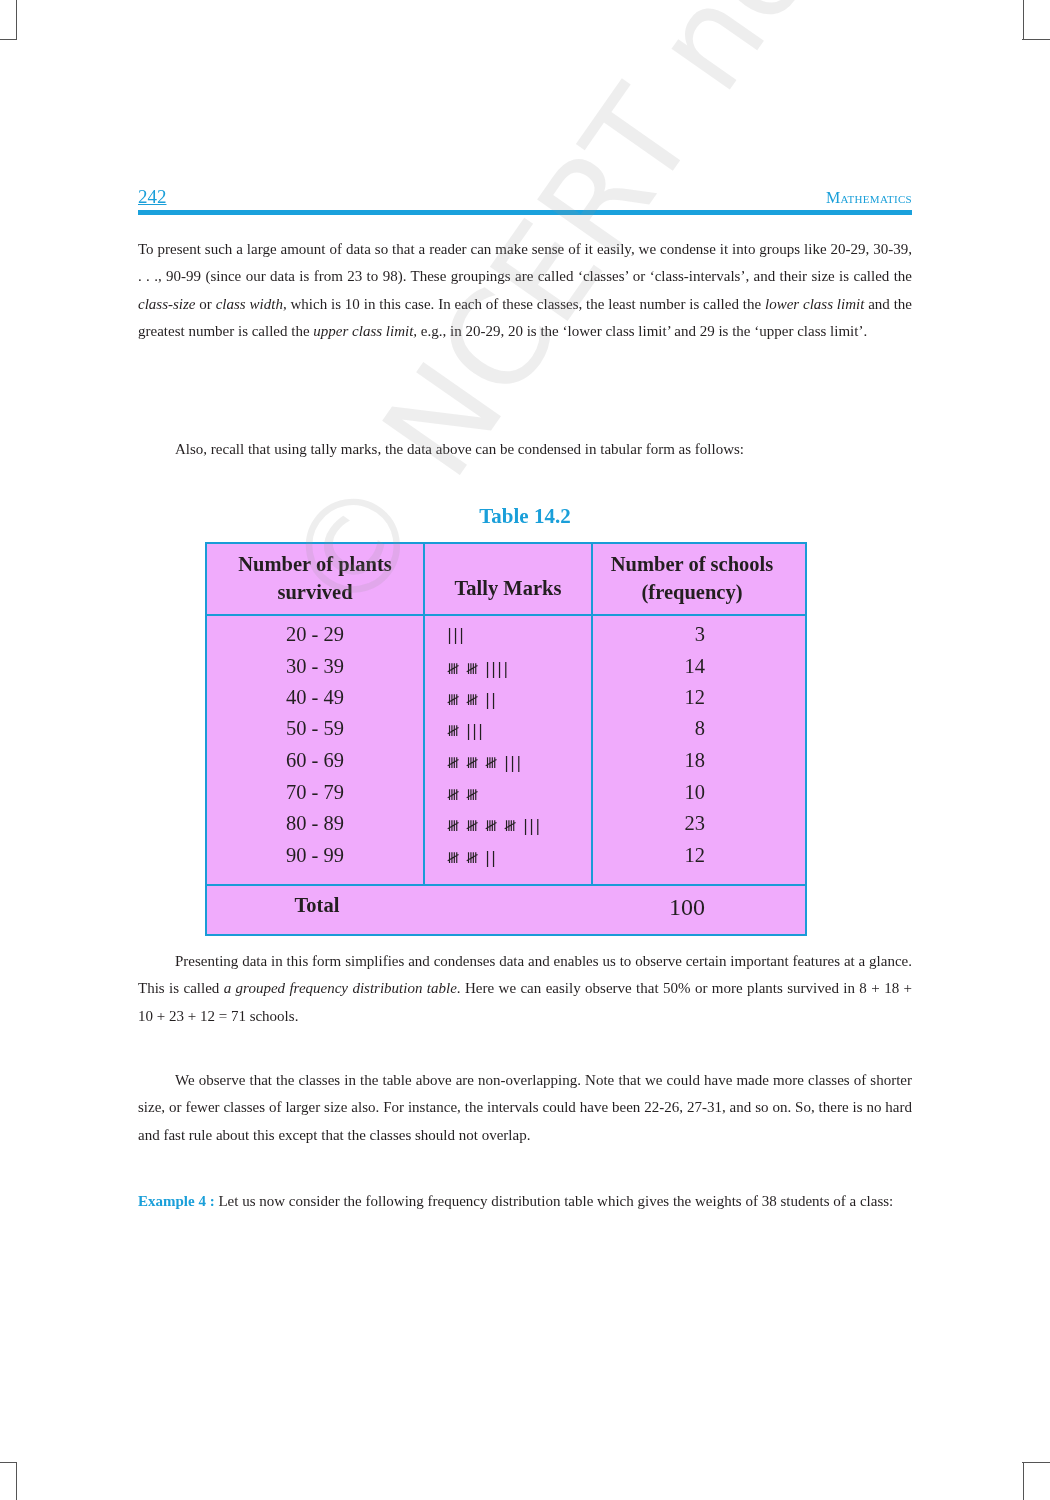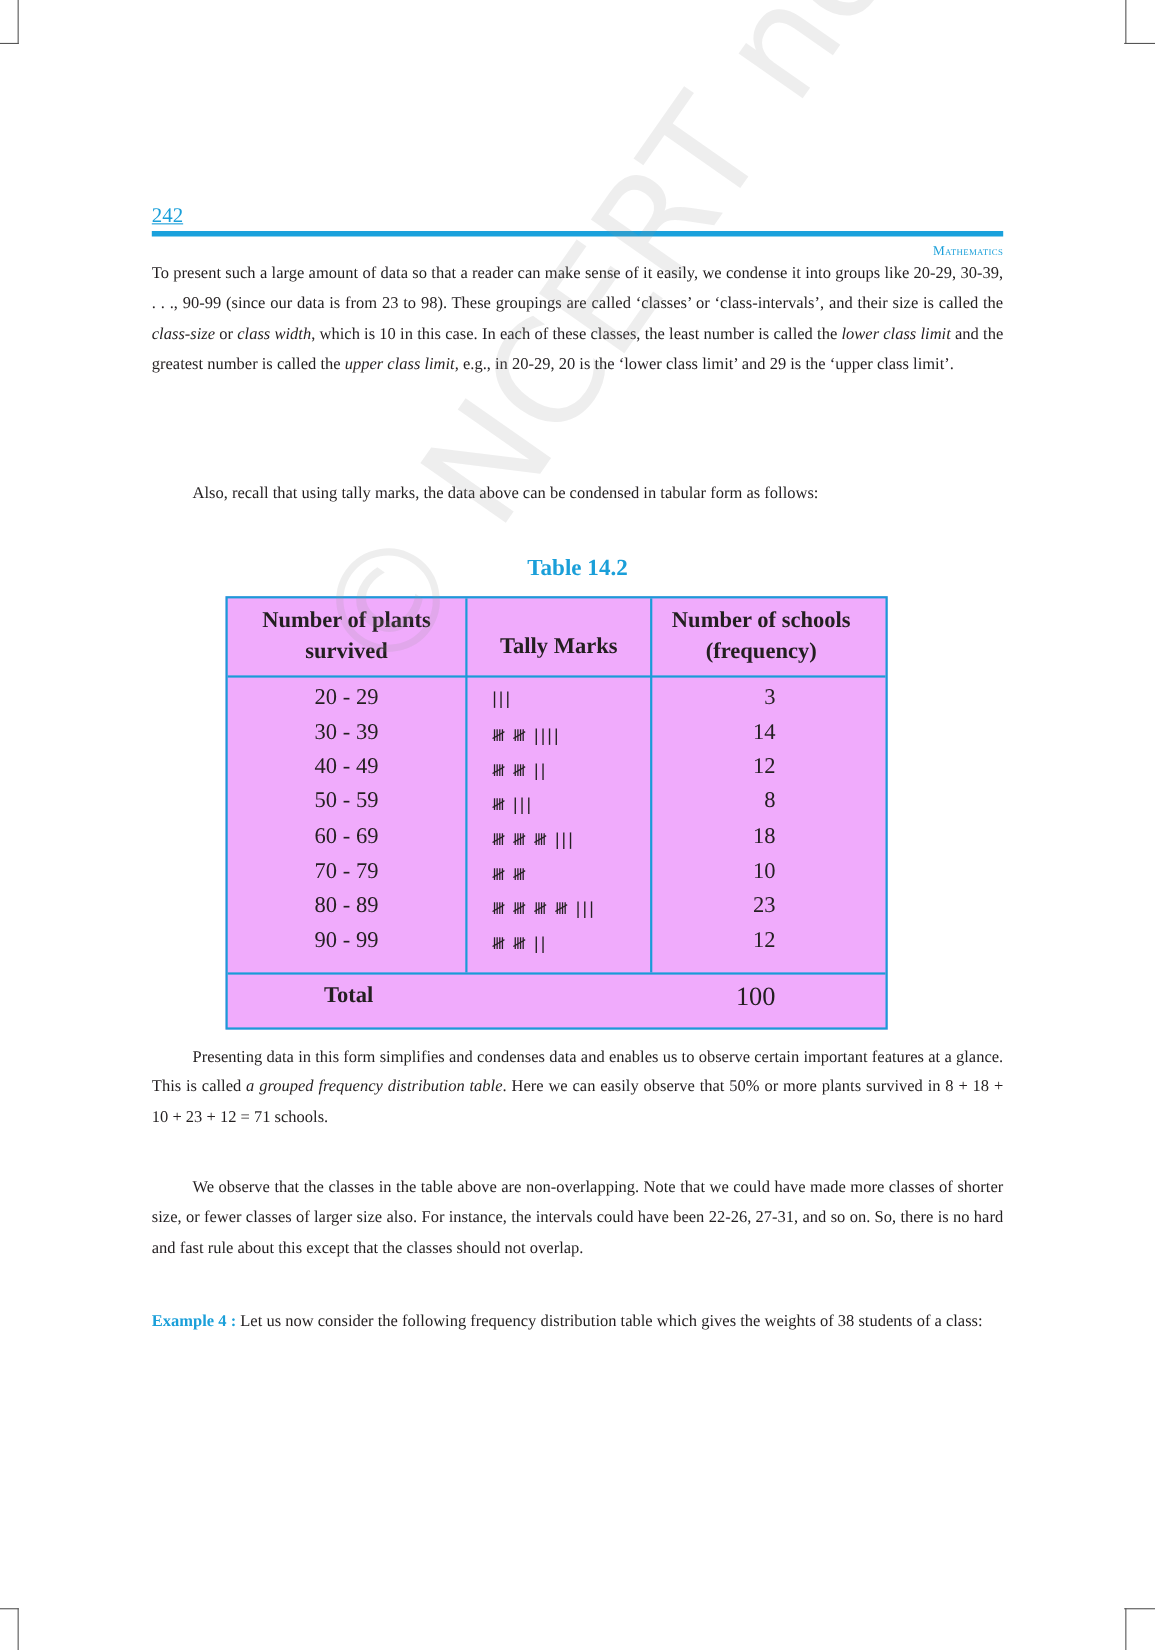--- a/index.html
+++ b/index.html
@@ -7,21 +7,21 @@
     width: 1050px; height: 1500px; position: relative; overflow: hidden;
     font-family: "Liberation Serif", "DejaVu Serif", serif; color: #231f20;
   }
   
   .crop { position: absolute; background: #555; }
   .crop.v { width: 1px; }
   .crop.h { height: 1px; }
 
   .header { position: absolute; left: 138px; top: 184px; width: 774px; height: 34px; }
   .header .pageno { position: absolute; left: 0; top: 2px; font-size: 19px; color: #1a9fd9; text-decoration: underline; }
-  .header .title { position: absolute; right: 0; top: 5px; font-size: 12px; color: #1a9fd9; font-variant: small-caps; letter-spacing: 0.3px; margin-top: 32px; }
+  .header .title { position: absolute; right: 0; top: 5px; font-size: 16px; color: #1a9fd9; font-variant: small-caps; letter-spacing: 0.3px; }
   .header .rule { position: absolute; left: 0; right: 0; top: 26px; height: 5px; background: #1aa1dc; }
 
   .para { position: absolute; left: 138px; width: 774px; font-size: 15px; line-height: 27.4px; text-align: justify; }
   .para.indent { text-indent: 37px; }
   .para i { font-style: italic; }
 
   .table-caption { position: absolute; left: 0; width: 1050px; top: 504px; text-align: center; font-weight: bold; font-size: 21px; color: #1a9fd9; }
 
   .freq-table { position: absolute; left: 205px; top: 542px; width: 602px; height: 394px; background: #f0abfc; border: 2px solid #1a9bd7; box-sizing: border-box; }
   .freq-table .vline { position: absolute; top: 0; width: 2px; background: #1a9bd7; }

